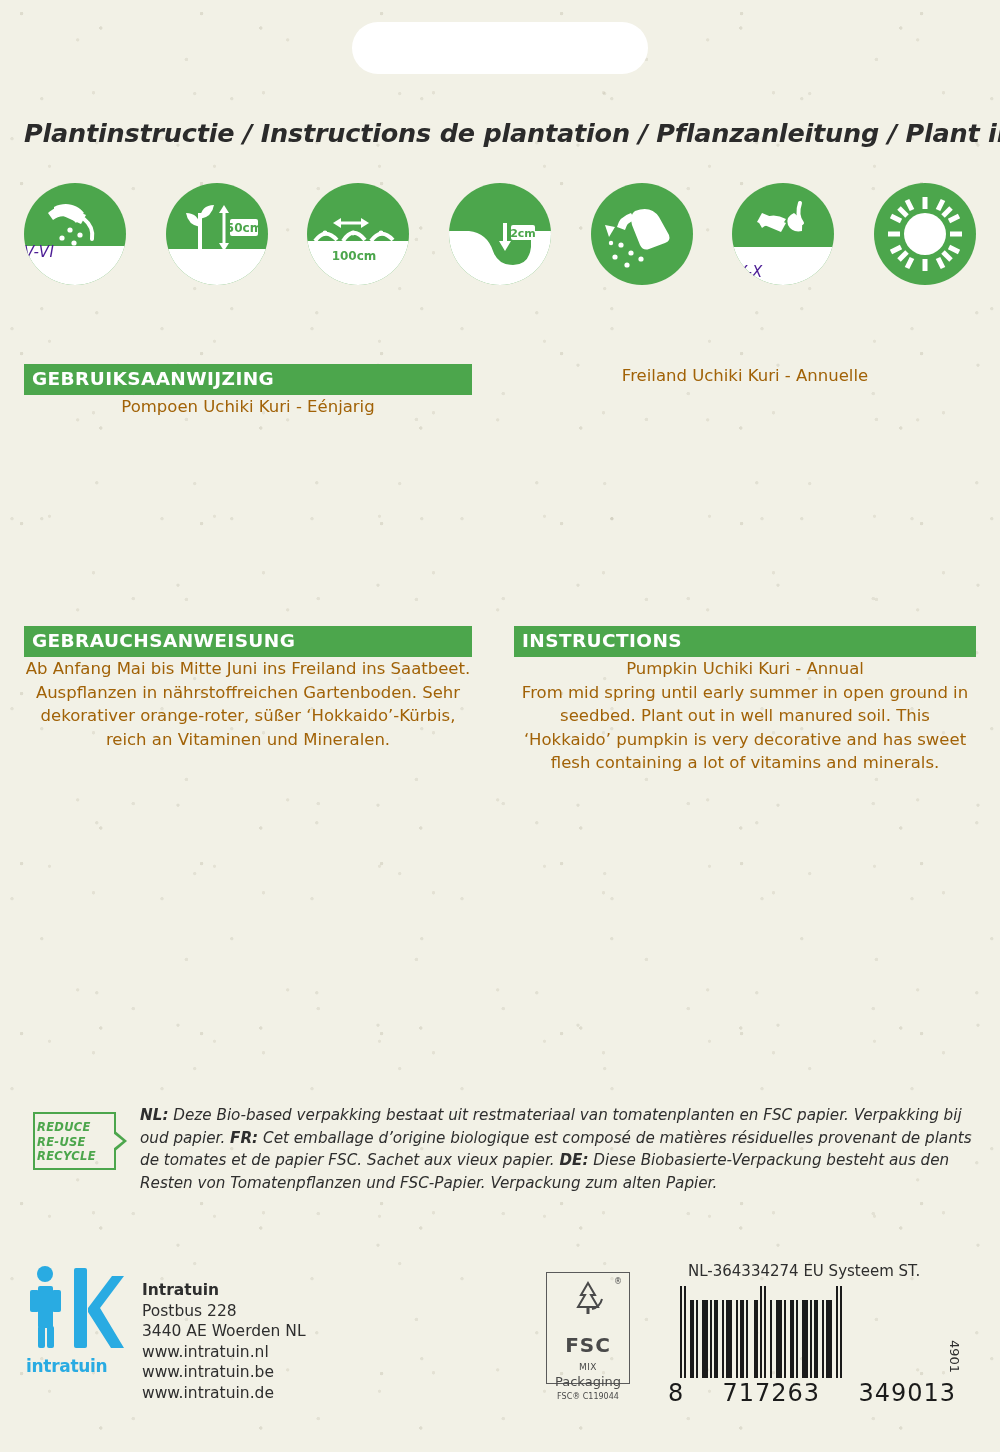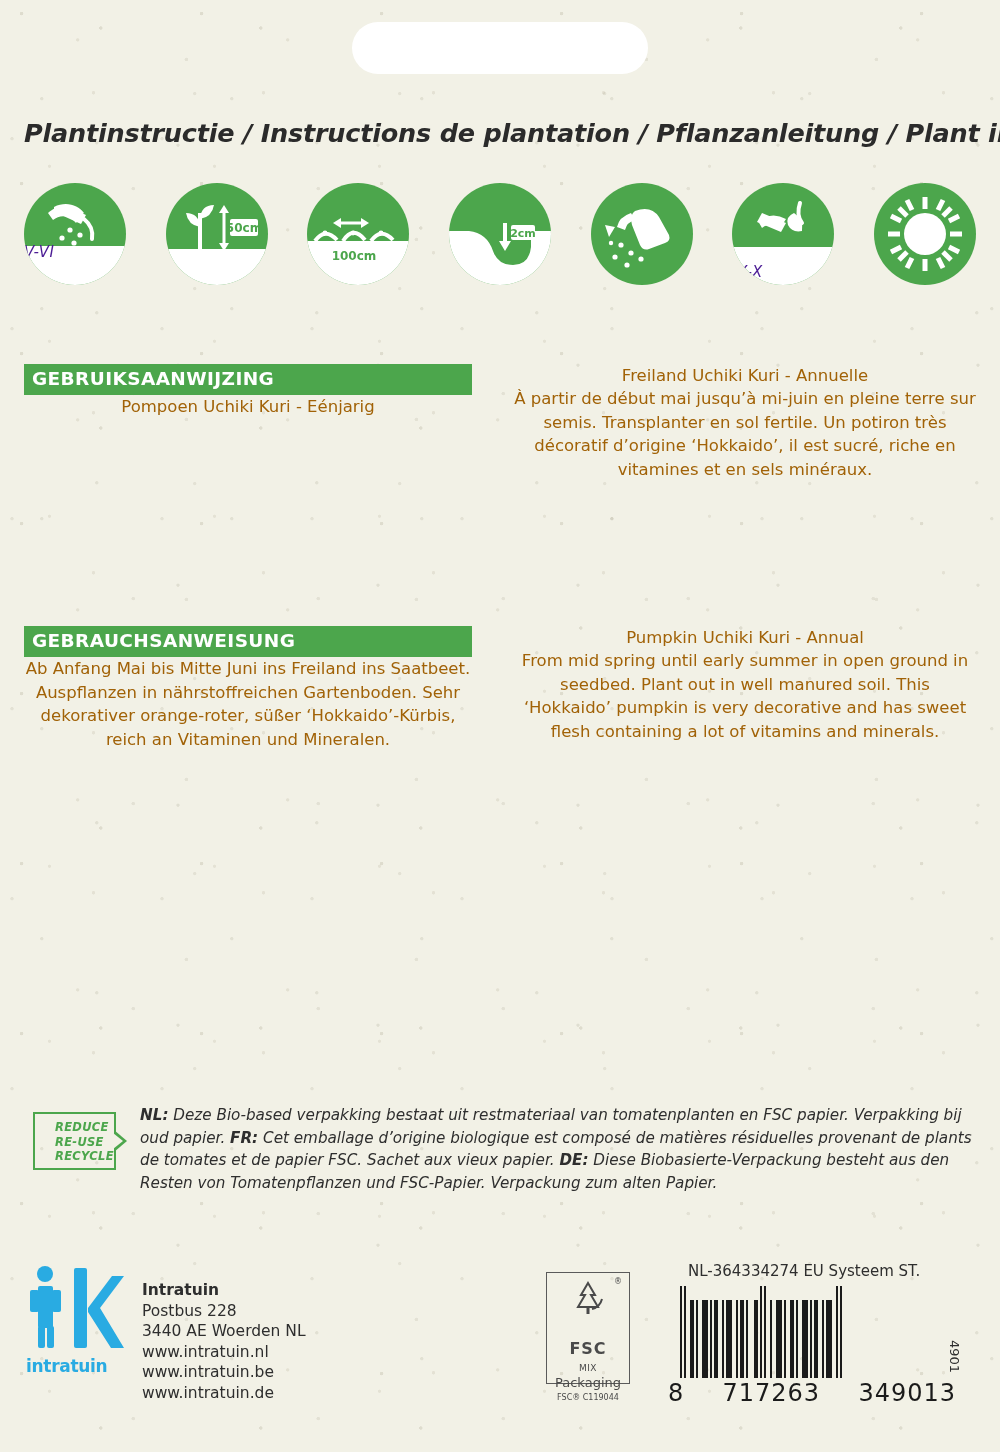--- a/index.html
+++ b/index.html
@@ -122,21 +122,21 @@
     left: 33px;
     top: 1112px;
     width: 83px;
     height: 58px;
     border: 2px solid #4ca64c;
     color: #4ca64c;
     font-size: 11.5px;
     font-weight: bold;
     font-style: italic;
     line-height: 1.28;
-    padding: 6px 0 0 20px;
+    padding: 6px 0 0 2px;
     box-sizing: border-box;
     letter-spacing: 0.3px;
   }
   .recycle-badge .pointer {
     position: absolute;
     right: -13px;
     top: 16px;
     width: 0; height: 0;
     border-top: 11px solid transparent;
     border-bottom: 11px solid transparent;
@@ -193,24 +193,24 @@
     left: 546px;
     top: 1272px;
     width: 84px;
     height: 112px;
     border: 1.5px solid #5a5a5a;
     box-sizing: border-box;
     color: #4a4a4a;
     text-align: center;
   }
   .fsc .fsc-name {
-    font-size: 16px;
+    font-size: 20px;
     font-weight: bold;
     letter-spacing: 1px;
-    margin-top: 16px;
+    margin-top: 10px;
   }
   .fsc .fsc-mix { font-size: 9px; margin-top: 5px; letter-spacing: .5px;}
   .fsc .fsc-sub { font-size: 13px; margin-top: 2px; }
   .fsc .fsc-code { font-size: 8px; margin-top: 3px; }
   .fsc .reg { position:absolute; right:7px; top:4px; font-size:8px; }
 
   
   .barcode-caption {
     position: absolute;
     left: 688px;
@@ -371,32 +371,32 @@
   <div class="block block-nl">
     <div class="block-head">GEBRUIKSAANWIJZING</div>
     <div class="block-body">
       <span class="lead">Pompoen Uchiki Kuri - Eénjarig</span>
     </div>
   </div>
 
   <div class="block block-fr">
     <div class="block-body">
       <span class="lead">Freiland Uchiki Kuri - Annuelle</span>
-      <span>À partir de début mai jusqu’à mi-juin en pleine terre sur semis. Transplanter en sol fertile. Un potiron très décoratif d’origine ‘Hokkaido’, il est sucré, riche en vitamines et en sels minéraux.</span>
     </div>
   </div>
 
   <div class="block block-de">
     <div class="block-head">GEBRAUCHSANWEISUNG</div>
     <div class="block-body">
       <span>Ab Anfang Mai bis Mitte Juni ins Freiland ins Saatbeet. Auspflanzen in nährstoffreichen Gartenboden. Sehr dekorativer orange-roter, süßer ‘Hokkaido’-Kürbis, reich an Vitaminen und Mineralen.</span>
     </div>
   </div>
 
   <div class="block block-en">
+    <div class="block-head">INSTRUCTIONS</div>
     <div class="block-body">
       <span class="lead">Pumpkin Uchiki Kuri - Annual</span>
       <span>From mid spring until early summer in open ground in seedbed. Plant out in well manured soil. This ‘Hokkaido’ pumpkin is very decorative and has sweet flesh containing a lot of vitamins and minerals.</span>
     </div>
   </div>
 
   <div class="recycle-badge">
     <div>REDUCE</div>
     <div>RE-USE</div>
     <div>RECYCLE</div>

